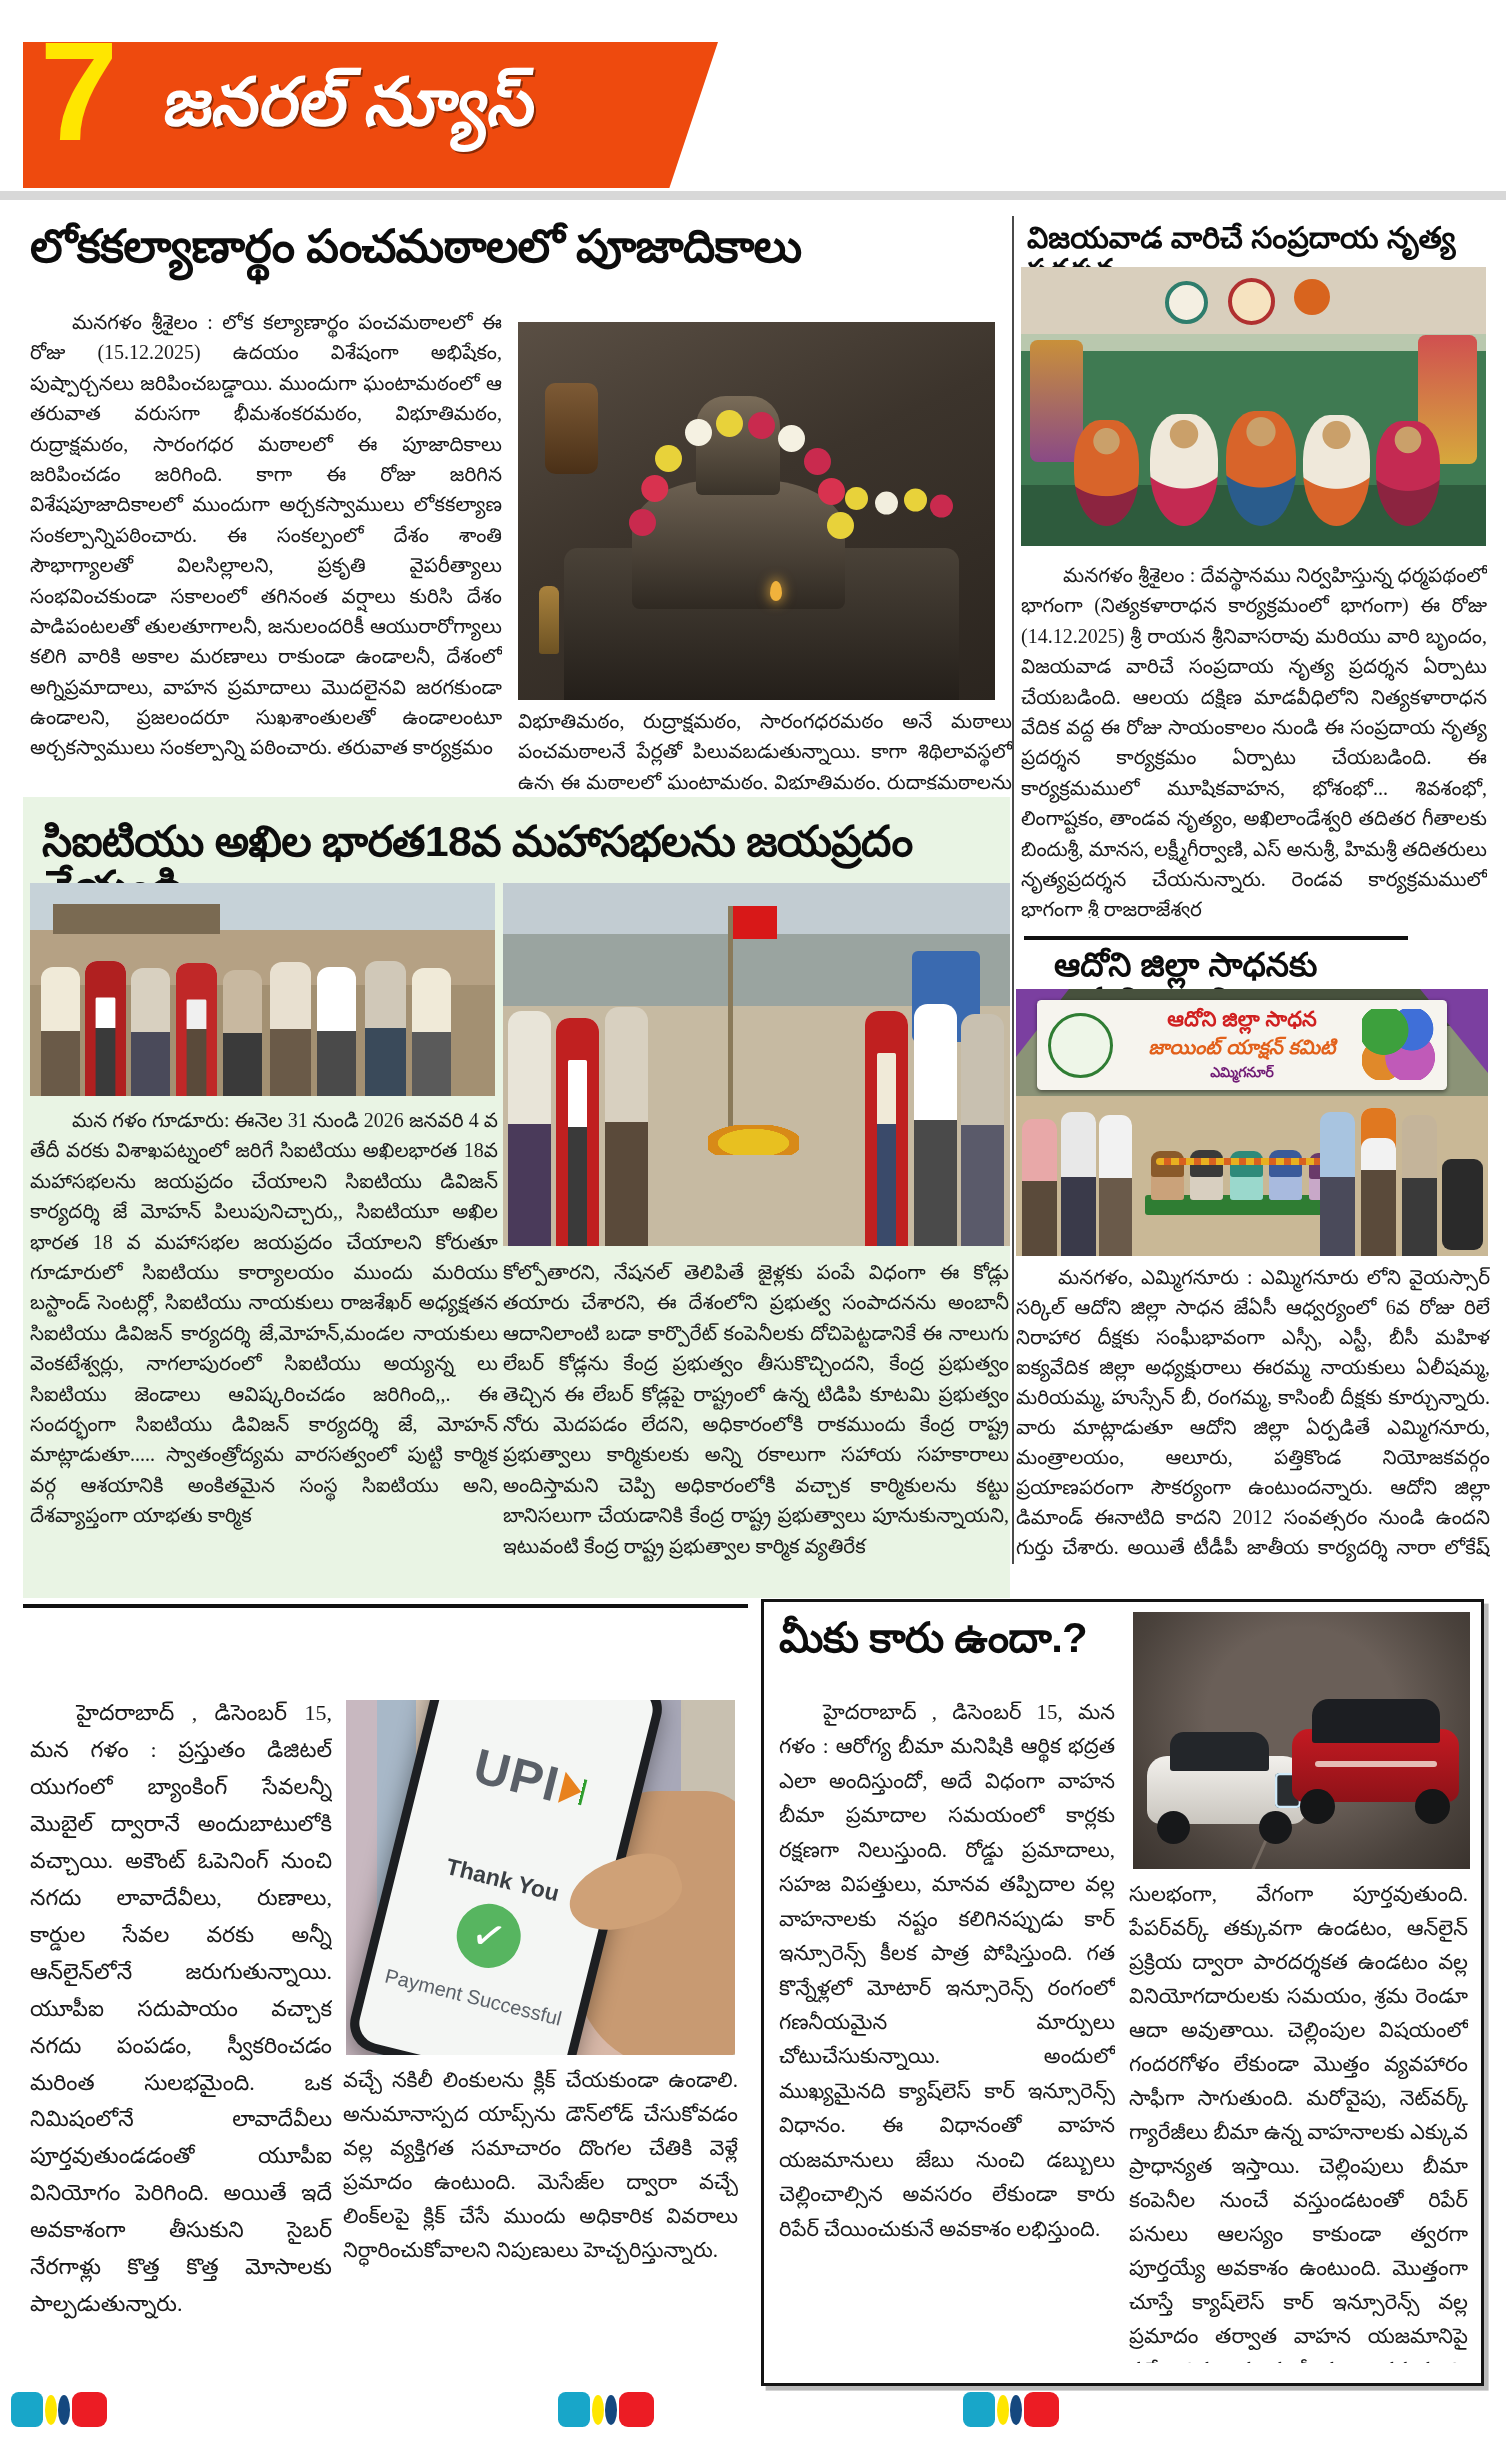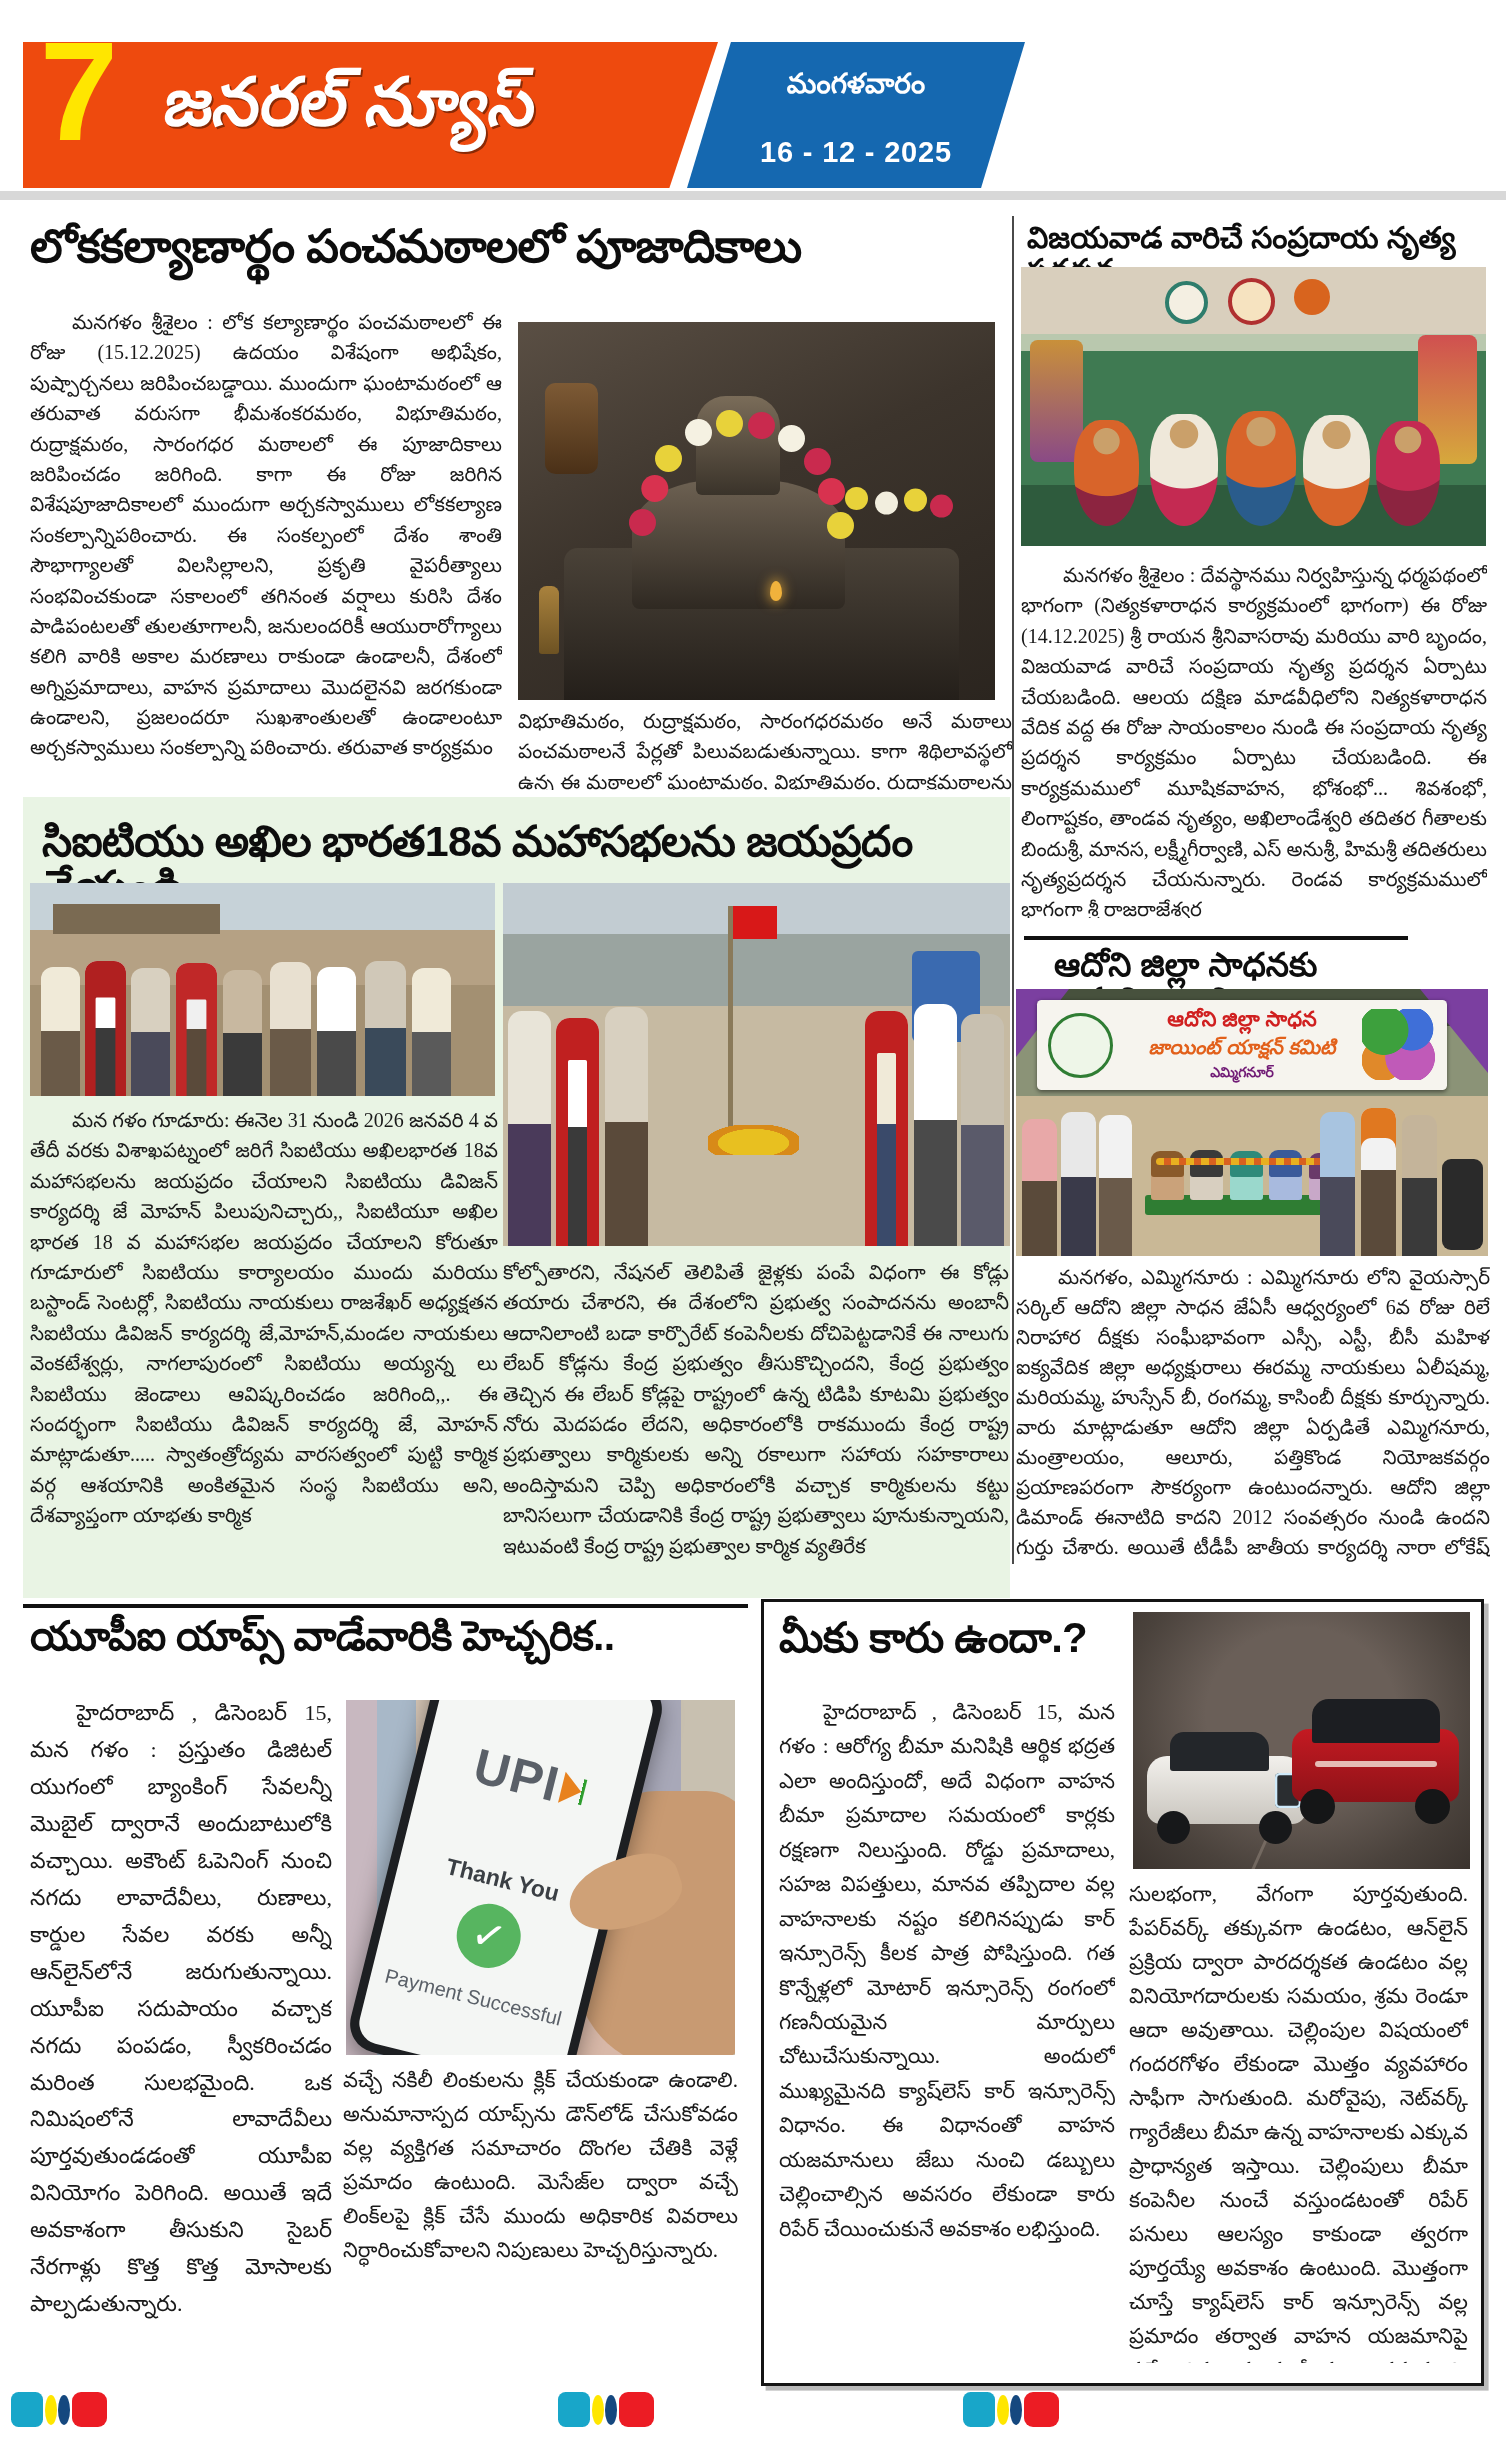--- a/index.html
+++ b/index.html
@@ -19,24 +19,20 @@
 </head>
 <body>
 
 <div id="page">
 
   <div class="abs" style="left:0;top:0;width:1507px;height:190px;background:#fff;">
     <div class="abs" style="left:23px;top:42px;width:695px;height:146px;background:#ee4a0e;clip-path:polygon(0 0,100% 0,93% 100%,0 100%);">
       <span class="abs" style="left:16.7px;top:-21px;font-family:'Liberation Sans',sans-serif;font-weight:900;font-size:141px;color:#ffe600;line-height:1;">7</span>
       <span class="abs" style="left:141px;top:21px;font-family:'Liberation Sans',sans-serif;font-weight:900;font-size:67px;color:#ffffff;transform:skewX(-8deg);text-shadow:2.3px 2.3px 0 #8a2a05;">జనరల్ న్యూస్</span>
     </div>
-    <div class="abs" style="left:687px;top:42px;width:338px;height:146px;background:#1568b0;clip-path:polygon(13% 0,100% 0,87% 100%,0 100%);color:#fff;font-family:'Liberation Sans',sans-serif;font-weight:700;text-align:center;">
-      <div style="margin-top:26px;font-size:28px;">మంగళవారం</div>
-      <div style="margin-top:29px;font-size:29px;letter-spacing:0.8px;">16 - 12 - 2025</div>
-    </div>
   </div>
   <div class="abs" style="left:0;top:191px;width:1507px;height:9px;background:#d8d8d8;"></div>
 
   <div class="abs vline" style="left:1012px;top:216px;width:2.3px;height:1348px;"></div>
   <div class="abs hrule" style="left:1024px;top:936px;width:384px;height:3.8px;"></div>
   <div class="abs hrule" style="left:23px;top:1604px;width:725px;height:3.8px;"></div>
 
   <h1 class="abs headline" style="left:30px;top:222px;width:980px;font-size:46px;margin:0;">లోకకల్యాణార్థం పంచమఠాలలో పూజాదికాలు</h1>
 
   <div class="abs bodytxt" style="left:30px;top:307px;width:472px;height:480px;font-size:20px;line-height:1.52;">
@@ -159,21 +155,20 @@
   </div>
 
   <div class="abs bodytxt" style="left:30px;top:1105px;width:468px;height:456px;font-size:20px;line-height:1.52;">
     <p>మన గళం గూడూరు: ఈనెల 31 నుండి 2026 జనవరి 4 వ తేదీ వరకు విశాఖపట్నంలో జరిగే సిఐటియు అఖిలభారత 18వ మహాసభలను జయప్రదం చేయాలని సిఐటియు డివిజన్ కార్యదర్శి జే మోహన్ పిలుపునిచ్చారు,, సిఐటియూ అఖిల భారత 18 వ మహాసభల జయప్రదం చేయాలని కోరుతూ గూడూరులో సిఐటియు కార్యాలయం ముందు మరియు బస్టాండ్ సెంటర్లో, సిఐటియు నాయకులు రాజశేఖర్ అధ్యక్షతన సిఐటియు డివిజన్ కార్యదర్శి జే,మోహన్,మండల నాయకులు వెంకటేశ్వర్లు, నాగలాపురంలో సిఐటియు అయ్యన్న లు సిఐటియు జెండాలు ఆవిష్కరించడం జరిగింది,,. ఈ సందర్భంగా సిఐటియు డివిజన్ కార్యదర్శి జే, మోహన్ మాట్లాడుతూ..... స్వాతంత్రోద్యమ వారసత్వంలో పుట్టి కార్మిక వర్గ ఆశయానికి అంకితమైన సంస్థ సిఐటియు అని, దేశవ్యాప్తంగా యాభతు కార్మిక</p>
   </div>
 
   <div class="abs bodytxt noindent" style="left:503px;top:1257px;width:506px;height:305px;font-size:20px;line-height:1.52;">
     <p>కోల్పోతారని, నేషనల్ తెలిపితే జైళ్లకు పంపే విధంగా ఈ కోడ్లు తయారు చేశారని, ఈ దేశంలోని ప్రభుత్వ సంపాదనను అంబానీ ఆదానిలాంటి బడా కార్పొరేట్ కంపెనీలకు దోచిపెట్టడానికే ఈ నాలుగు లేబర్ కోడ్లను కేంద్ర ప్రభుత్వం తీసుకొచ్చిందని, కేంద్ర ప్రభుత్వం తెచ్చిన ఈ లేబర్ కోడ్లపై రాష్ట్రంలో ఉన్న టిడిపి కూటమి ప్రభుత్వం నోరు మెదపడం లేదని, అధికారంలోకి రాకముందు కేంద్ర రాష్ట్ర ప్రభుత్వాలు కార్మికులకు అన్ని రకాలుగా సహాయ సహకారాలు అందిస్తామని చెప్పి అధికారంలోకి వచ్చాక కార్మికులను కట్టు బానిసలుగా చేయడానికి కేంద్ర రాష్ట్ర ప్రభుత్వాలు పూనుకున్నాయని, ఇటువంటి కేంద్ర రాష్ట్ర ప్రభుత్వాల కార్మిక వ్యతిరేక</p>
   </div>
 
-  <h1 class="abs headline" style="left:30px;top:1615px;width:714px;font-size:41px;margin:0;">యూపీఐ యాప్స్ వాడేవారికి హెచ్చరిక..</h1>
 
   <div class="abs bodytxt" style="left:30px;top:1695px;width:302px;height:665px;font-size:22px;line-height:1.68;">
     <p>హైదరాబాద్ , డిసెంబర్ 15,  మన గళం : ప్రస్తుతం డిజిటల్ యుగంలో బ్యాంకింగ్ సేవలన్నీ మొబైల్ ద్వారానే అందుబాటులోకి వచ్చాయి. అకౌంట్ ఓపెనింగ్ నుంచి నగదు లావాదేవీలు, రుణాలు, కార్డుల సేవల వరకు అన్నీ ఆన్‌లైన్‌లోనే జరుగుతున్నాయి. యూపీఐ సదుపాయం వచ్చాక నగదు పంపడం, స్వీకరించడం మరింత సులభమైంది. ఒక నిమిషంలోనే లావాదేవీలు పూర్తవుతుండడంతో యూపీఐ వినియోగం పెరిగింది. అయితే ఇదే అవకాశంగా తీసుకుని సైబర్ నేరగాళ్లు కొత్త కొత్త మోసాలకు పాల్పడుతున్నారు.</p>
   </div>
 
   <div class="abs photo" style="left:346px;top:1700px;width:389px;height:355px;background:linear-gradient(90deg,#c8b8c0 0 8%,#a8b8c8 8% 18%,#d8c8b8 18% 30%,#b8a8b8 30% 44%,#c8d0d8 44% 58%,#d8b8a8 58% 72%,#a8a8b8 72% 86%,#c8c0b0 86%);">
     <div class="abs" style="right:-30px;top:91px;width:197px;height:273px;background:#c89a72;border-radius:45% 30% 30% 45%;"></div>
     <div class="abs" style="left:46px;top:-46px;width:228px;height:425px;background:#1d1f22;border-radius:29px;transform:rotate(14deg);box-shadow:0 7.6px 23px #0006;">
       <div class="abs" style="left:9px;top:9px;right:9px;bottom:9px;background:#f4f6f4;border-radius:21px;overflow:hidden;">
         <div class="abs" style="left:0;top:84px;width:100%;text-align:center;font-family:'Liberation Sans',sans-serif;font-weight:900;font-size:49px;color:#5a6068;letter-spacing:1.5px;">

